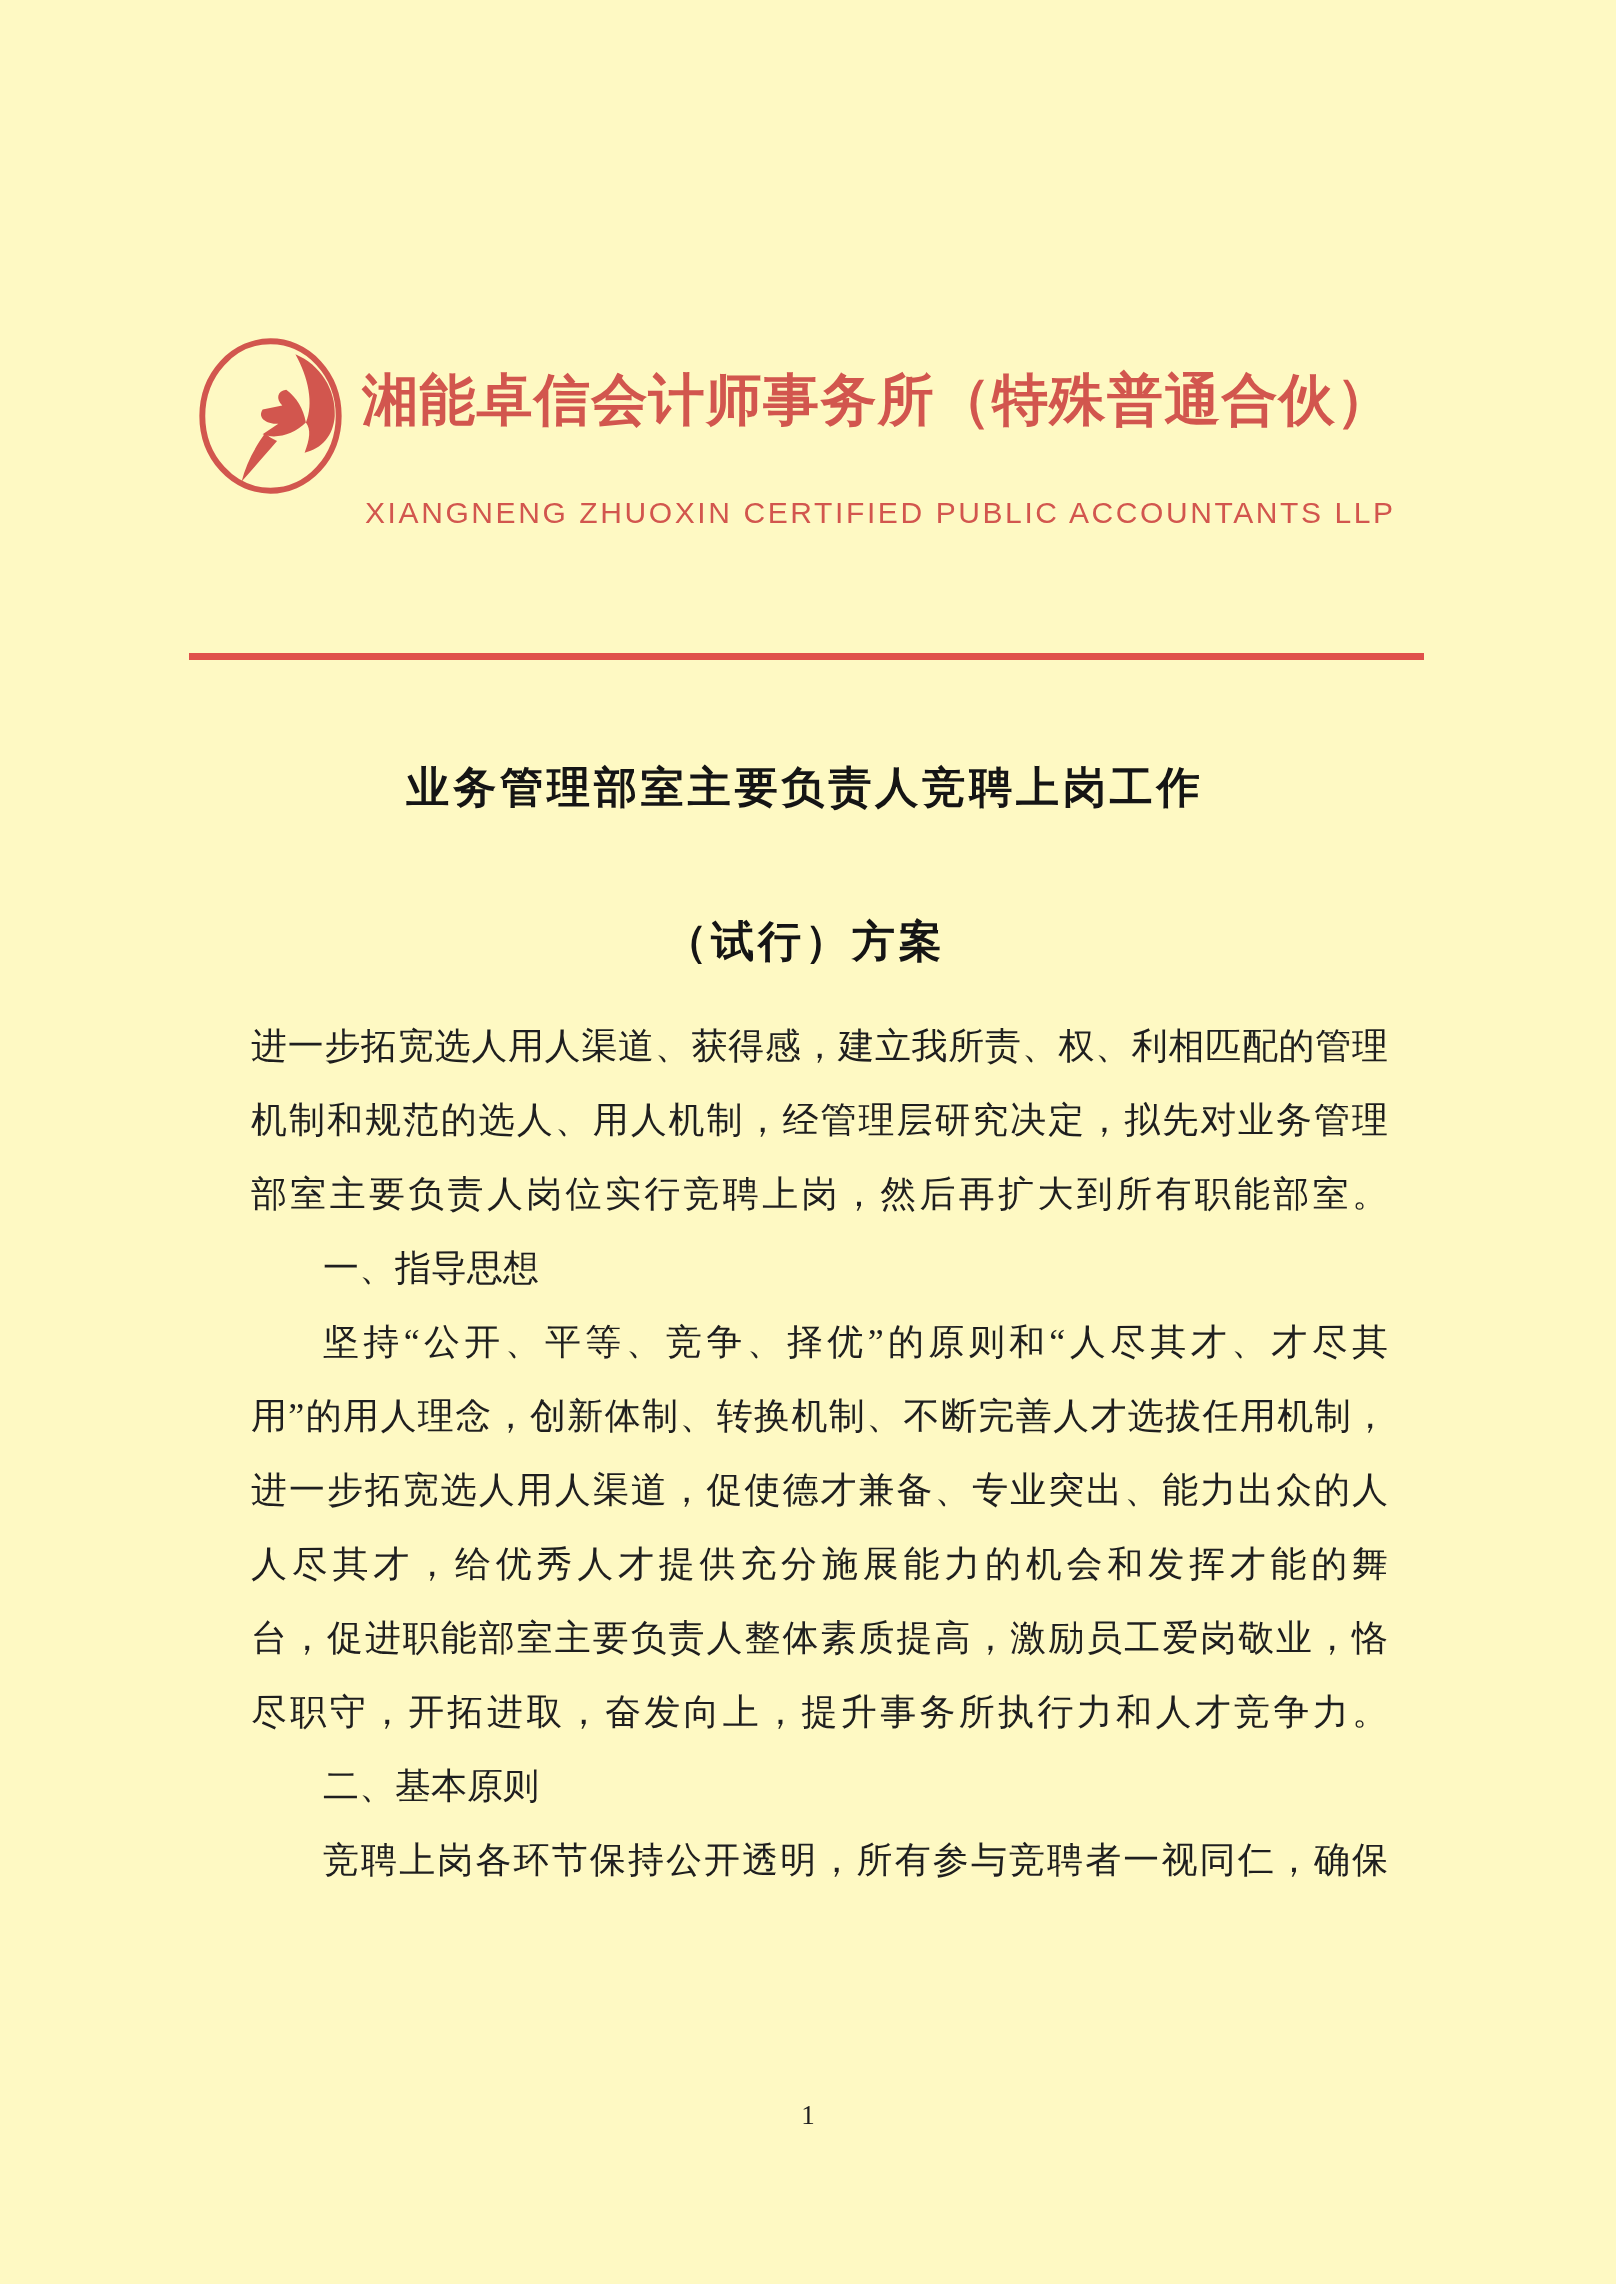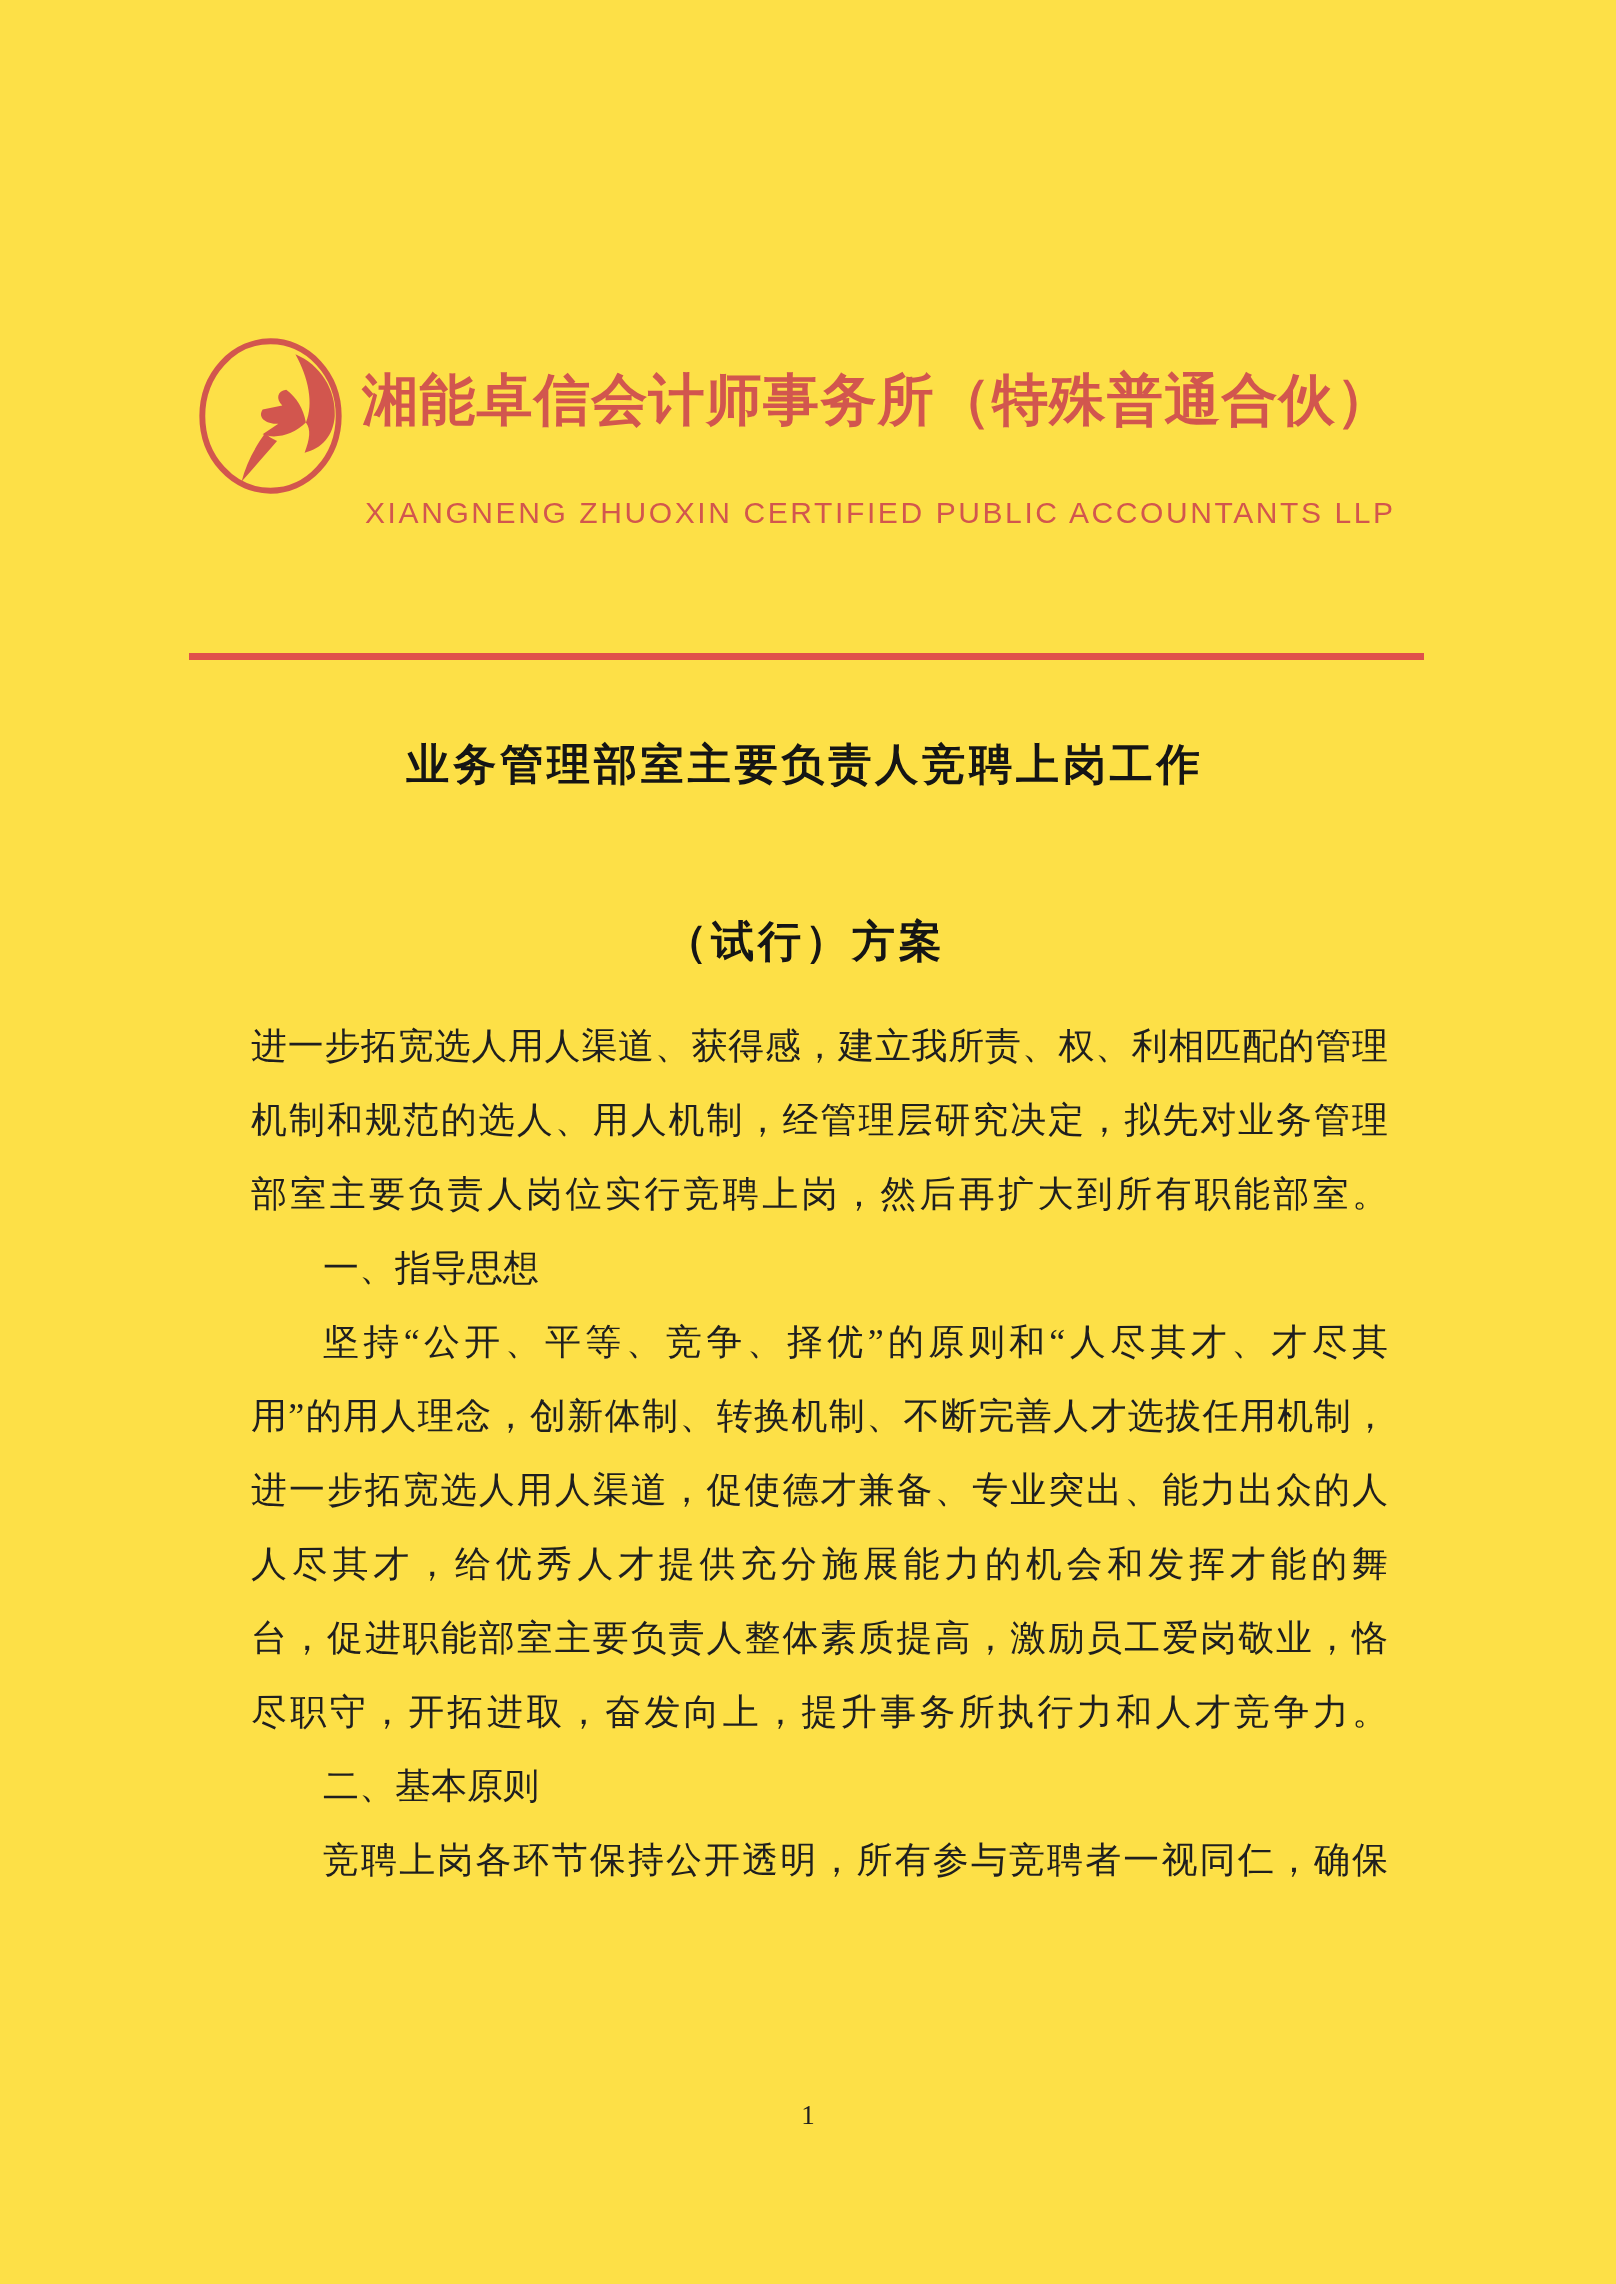--- a/index.html
+++ b/index.html
@@ -1,20 +1,20 @@
 <!DOCTYPE html>
 <html lang="zh" style="font-size:10.4px"><head>
 <meta charset="utf-8">
 <style>
   html,body{margin:0;padding:0;background:#e8e8e8;}
   .page{
     position:relative;
     width:1616px;height:2284px;
     margin:0 auto;
-    background:#fde047;
+    background:#fef9c3;
     overflow:hidden;
     font-family:"Liberation Serif","DejaVu Serif",serif;
     color:#202020;
   }
   
   .logo{
     position:absolute;left:197px;top:336px;
     width:147px;height:160px;
   }
   .brand-zh{
@@ -44,21 +44,21 @@
   .title{
     position:absolute;left:222px;width:1166px;
     text-align:center;
     font-family:"DejaVu Sans","Liberation Sans",sans-serif;
     font-weight:700;
     font-size:43px;line-height:1;
     letter-spacing:3.9px;
     color:#151515;
     white-space:nowrap;
   }
-  .title-1{top:743px;}
+  .title-1{top:766px;}
   .title-2{top:920px;}
   
   .body-text{
     position:absolute;left:251px;top:1009px;width:1137px;
   }
   .line{
     height:74px;line-height:74px;
     font-size:36px;
     color:#1f1f1f;
     white-space:nowrap;

